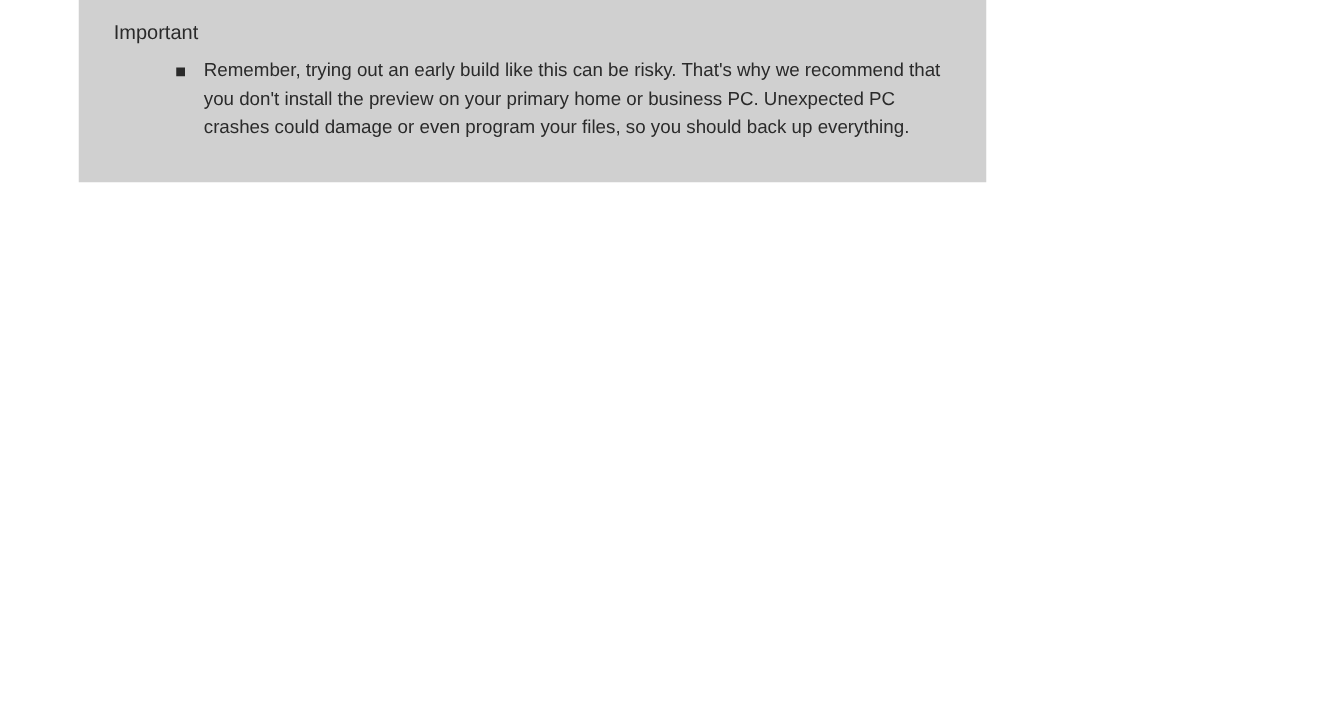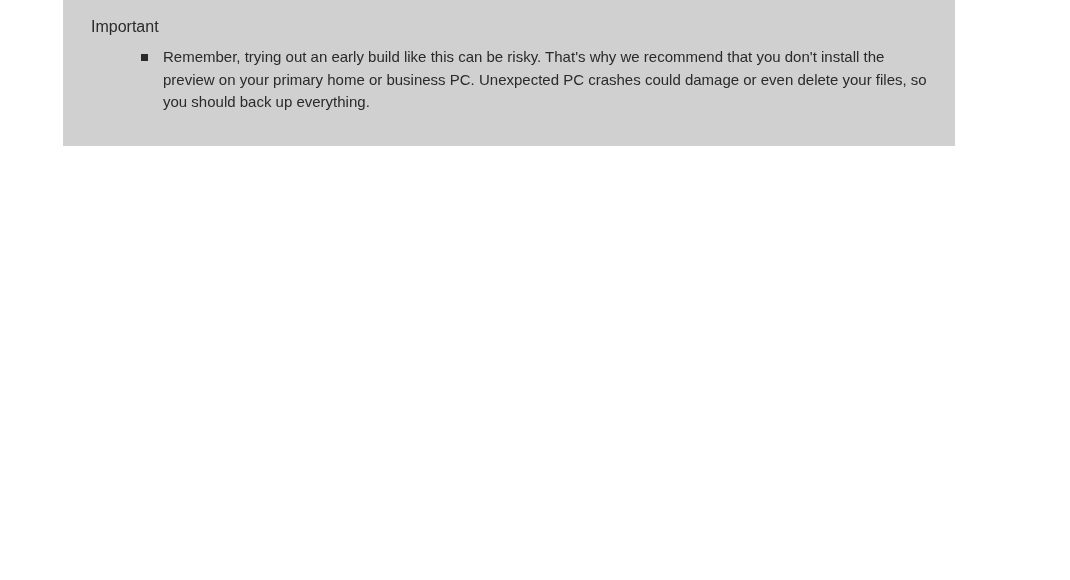--- a/index.html
+++ b/index.html
@@ -9,21 +9,21 @@
     font-size: 15px;
     color: #2a2a2a;
     background: #fff;
     width: 1070px;
     position: relative;
   }
   .gray-box {
     background: #d0d0d0;
     margin: 0 0 0 63px;
     padding: 18px 28px 28px 28px;
-    width: 892px;
+    width: 726px;
     box-sizing: border-box;
     position: relative;
   }
   .important-heading {
     font-size: 16px;
     color: #2a2a2a;
     margin-bottom: 10px;
   }
   ul.bullets {
     list-style: none;
@@ -175,21 +175,21 @@
     top: 444px;
     pointer-events: none;
   }
 </style>
 </head>
 <body>
 
 <div class="gray-box">
   <div class="important-heading">Important</div>
   <ul class="bullets">
-    <li>Remember, trying out an early build like this can be risky. That's why we recommend that you don't install the preview on your primary home or business PC. Unexpected PC crashes could damage or even delete your files, so you should back up everything.</li>
+    <li>Remember, trying out an early build like this can be risky. That's why we recommend that you don't install the preview on your primary home or business PC. Unexpected PC crashes could damage or even program your files, so you should back up everything.</li>
   </ul>
   <div class="bg-text bt1">us version of Windows, you'll need</div>
   <div class="bg-text bt2">me with your PC—typically a DVD.</div>
   <div class="bg-text bt3">om a recovery partition on your</div>
   <div class="bg-text bt4">ore you upgrade. Check the</div>
   <div class="bg-text bt5">ery partition on your PC to go</div>
 </div>
 
 <div class="dropdown-panel">
   <div class="dd-placeholder">Select edition</div>

